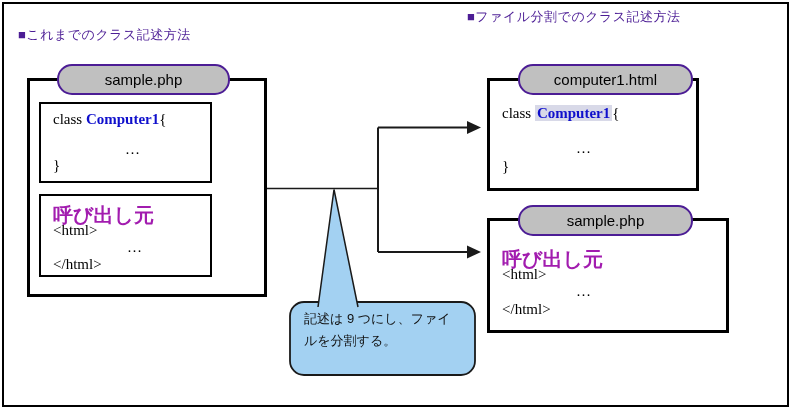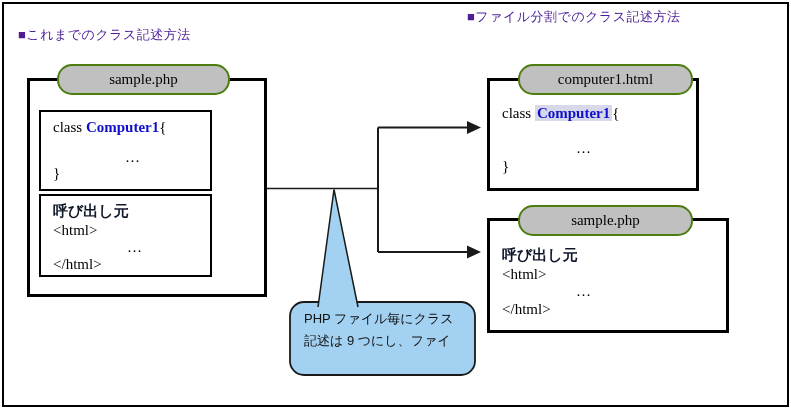--- a/index.html
+++ b/index.html
@@ -11,56 +11,56 @@
     position:absolute;left:2px;top:2px;right:2px;bottom:2px;
     border:2px solid #000;pointer-events:none;
   }
   .section-title{
     position:absolute;font-size:13px;color:#4c1d95;letter-spacing:0.5px;white-space:nowrap;
   }
   .outer-box{
     position:absolute;background:#fff;border:3px solid #000;box-sizing:border-box;
   }
   .tab{
-    position:absolute;height:31px;background:#c0c0c0;border:2px solid #4d7c0f;
+    position:absolute;height:31px;background:#c0c0c0;border:2px solid #4c1d95;
     border-radius:15px;box-sizing:border-box;text-align:center;line-height:27px;
-    font-family:Liberation Serif, serif;font-size:15px;color:#000;z-index:3;
+    font-family:Liberation Sans, sans-serif;font-size:15px;color:#000;z-index:3;
   }
   .inner-box{
     position:absolute;background:#fff;border:2px solid #000;box-sizing:border-box;
   }
   .code{
     position:absolute;font-family:"Liberation Serif","DejaVu Serif",serif;
     font-size:15px;color:#000;white-space:nowrap;
   }
   .class-name{color:#0f0fcc;font-weight:bold;}
   .class-name.hl{background:#d8d9e8;padding:0 2px;}
   .jp-heading{
-    position:absolute;font-size:15px;font-weight:bold;color:#0f172a;white-space:nowrap;
+    position:absolute;font-size:20px;font-weight:bold;color:#a21caf;white-space:nowrap;
   }
   .svg-layer{position:absolute;left:0;top:0;z-index:2;pointer-events:none;}
   .callout-text{
     position:absolute;left:304px;top:308px;width:162px;z-index:4;
     font-size:13px;line-height:22px;color:#111;
   }
 </style>
 </head>
 <body>
 
 <div class="canvas">
 
   <div class="page-frame"></div>
 
   <div class="section-title" style="left:18px;top:26px;">■これまでのクラス記述方法</div>
   <div class="section-title" style="left:467px;top:8px;">■ファイル分割でのクラス記述方法</div>
 
   <div class="outer-box" style="left:27px;top:78px;width:240px;height:219px;"></div>
   <div class="tab" style="left:57px;top:64px;width:173px;">sample.php</div>
 
-  <div class="inner-box" style="left:39px;top:110px;width:173px;height:81px;padding-left:11px;">
+  <div class="inner-box" style="left:39px;top:102px;width:173px;height:81px;padding-left:11px;">
     <div class="code" style="left:12px;top:7px;"><span>class </span><span class="class-name">Computer1</span><span>{</span></div>
     <div class="code" style="left:84px;top:37px;">…</div>
     <div class="code" style="left:12px;top:53px;">}</div>
   </div>
 
   <div class="inner-box" style="left:39px;top:194px;width:173px;height:83px;">
     <div class="jp-heading" style="left:12px;top:6px;">呼び出し元</div>
     <div class="code" style="left:12px;top:26px;">&lt;html&gt;</div>
     <div class="code" style="left:86px;top:43px;">…</div>
     <div class="code" style="left:12px;top:60px;">&lt;/html&gt;</div>
@@ -91,17 +91,17 @@
     <polygon points="481,127.5 467,121 467,134" fill="#1a1a1a"></polygon>
 
     <line x1="378" y1="252" x2="468" y2="252" stroke="#1a1a1a" stroke-width="2"></line>
     <polygon points="481,252 467,245.5 467,258.5" fill="#1a1a1a"></polygon>
 
     <rect x="290" y="302" width="185" height="73" rx="14" ry="14" fill="#a3d1f2" stroke="#1a1a1a" stroke-width="1.8"></rect>
     <path d="M318,307 L334,189.5 L358,307" fill="#a3d1f2" stroke="#1a1a1a" stroke-width="1.5"></path>
   </svg>
 
   <div class="callout-text">
-    <div>PHP ファイル毎にクラス</div>
     <div>記述は 9 つにし、ファイ</div>
+    <div>ルを分割する。</div>
   </div>
 
 </div>
 
 </body></html>

